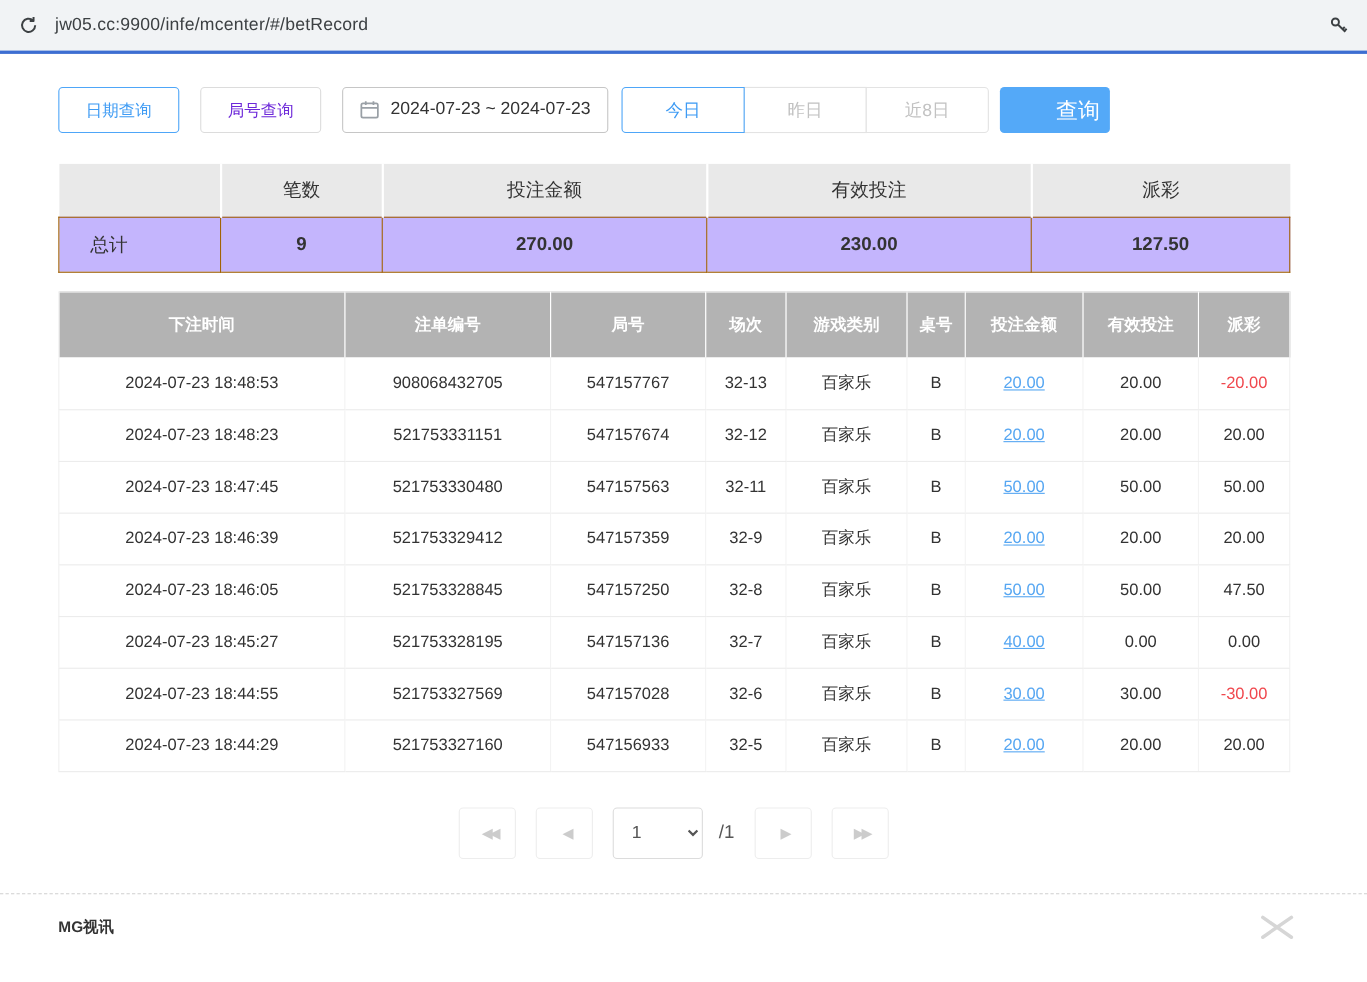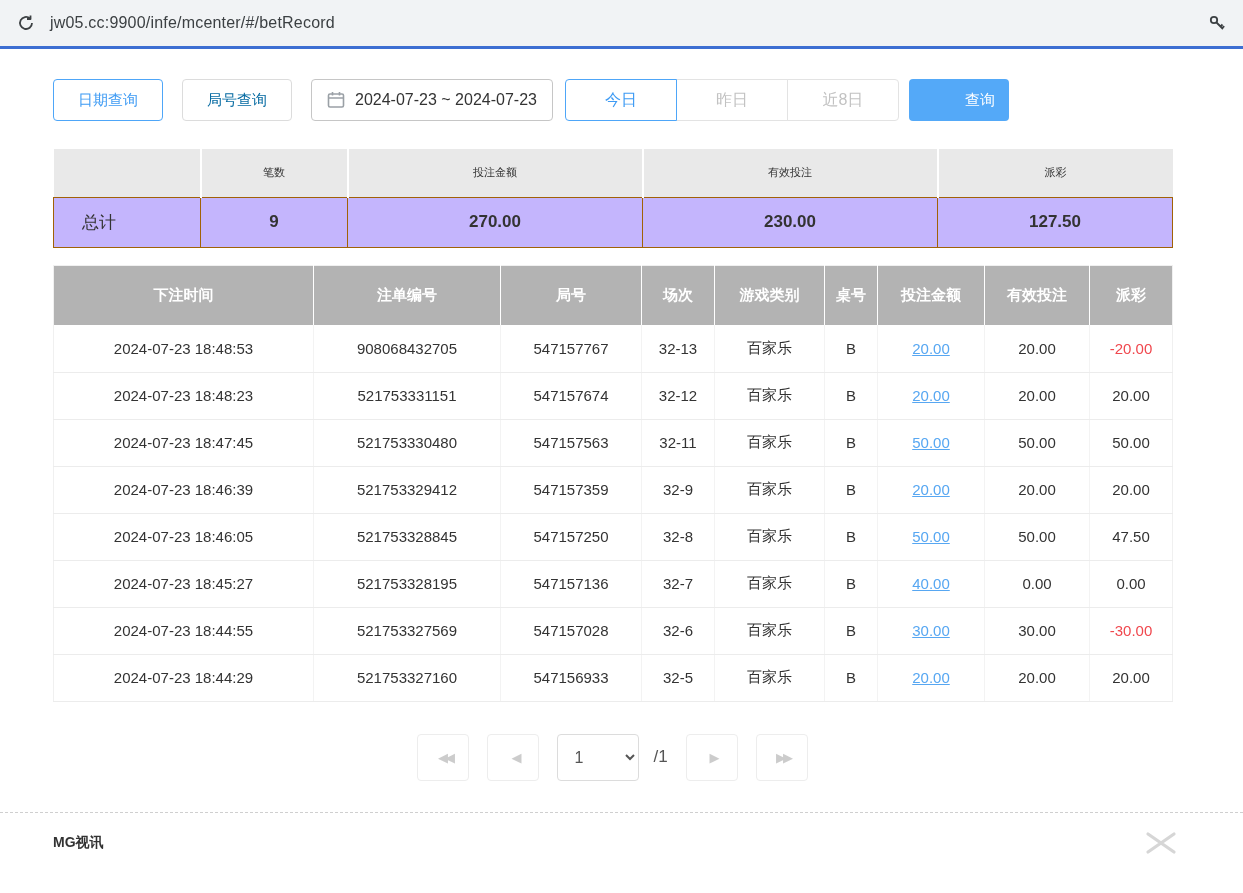--- a/index.html
+++ b/index.html
@@ -23,38 +23,38 @@
   .content { padding:0 71px 0 53px; }
 
   
   .filters { display:flex; align-items:center; margin:30px 0 0 0; }
   .btn {
     height:42px; border-radius:4px; font-size:15px; background:#fff;
     display:inline-flex; align-items:center; justify-content:center;
     cursor:pointer; font-family:inherit;
   }
   .btn-outline-blue { border:1px solid #4ea6f8; color:#3e9bf4; padding:0 24px;text-align:right; }
-  .btn-outline-gray { border:1px solid #dcdcdc; color:#0369a1; padding:0 24px; margin-left:19px; }
+  .btn-outline-gray { border:1px solid #dcdcdc; color:#6d28d9; padding:0 24px; margin-left:19px; }
   .date-box {
     margin-left:19px; height:42px; border:1px solid #c6c6c6; border-radius:4px;
     display:flex; align-items:center; gap:10px; padding:11px 15px;
     font-size:16px; color:#333; cursor:pointer; background:#fff;
   }
   .seg { display:flex; margin-left:12px; }
   .seg .btn { width:112px; border:1px solid #e3e3e3; border-radius:0; color:#c2c2c2; font-size:16px; margin-left:-1px; }
   .seg .btn:first-child { border-radius:4px 0 0 4px; margin-left:0; }
   .seg .btn:last-child { border-radius:0 4px 4px 0; }
   .seg .btn.active { border:1px solid #4ea6f8; color:#3e9bf4; z-index:1; }
-  .btn-primary { margin-left:10px; width:100px; border:none; background:#54a9f8; color:#fff; font-size:15px;padding-left:48px; }
+  .btn-primary { margin-left:10px; width:100px; border:none; background:#54a9f8; color:#fff; font-size:20px;padding-left:48px; }
 
   
   table { border-collapse:collapse; width:100%; table-layout:fixed; }
   .summary-table { margin-top:28px; }
   .summary-table th {
-    background:#e9e9e9; height:48px; font-size:11px; font-weight:400; color:#333;
+    background:#e9e9e9; height:48px; font-size:17px; font-weight:400; color:#333;
     border-left:2px solid #fff; text-align:center;
   }
   .summary-table th:first-child { border-left:none; }
   .summary-table td {
     height:50px; font-size:17px; text-align:center;
     border:1px solid #a16207; background:#c4b5fd; font-weight:700;
   }
   .summary-table td:first-child { text-align:left; padding-left:28px; font-weight:400; }
   .summary-table col:nth-child(1){width:147px}
   .summary-table col:nth-child(2){width:147px}

